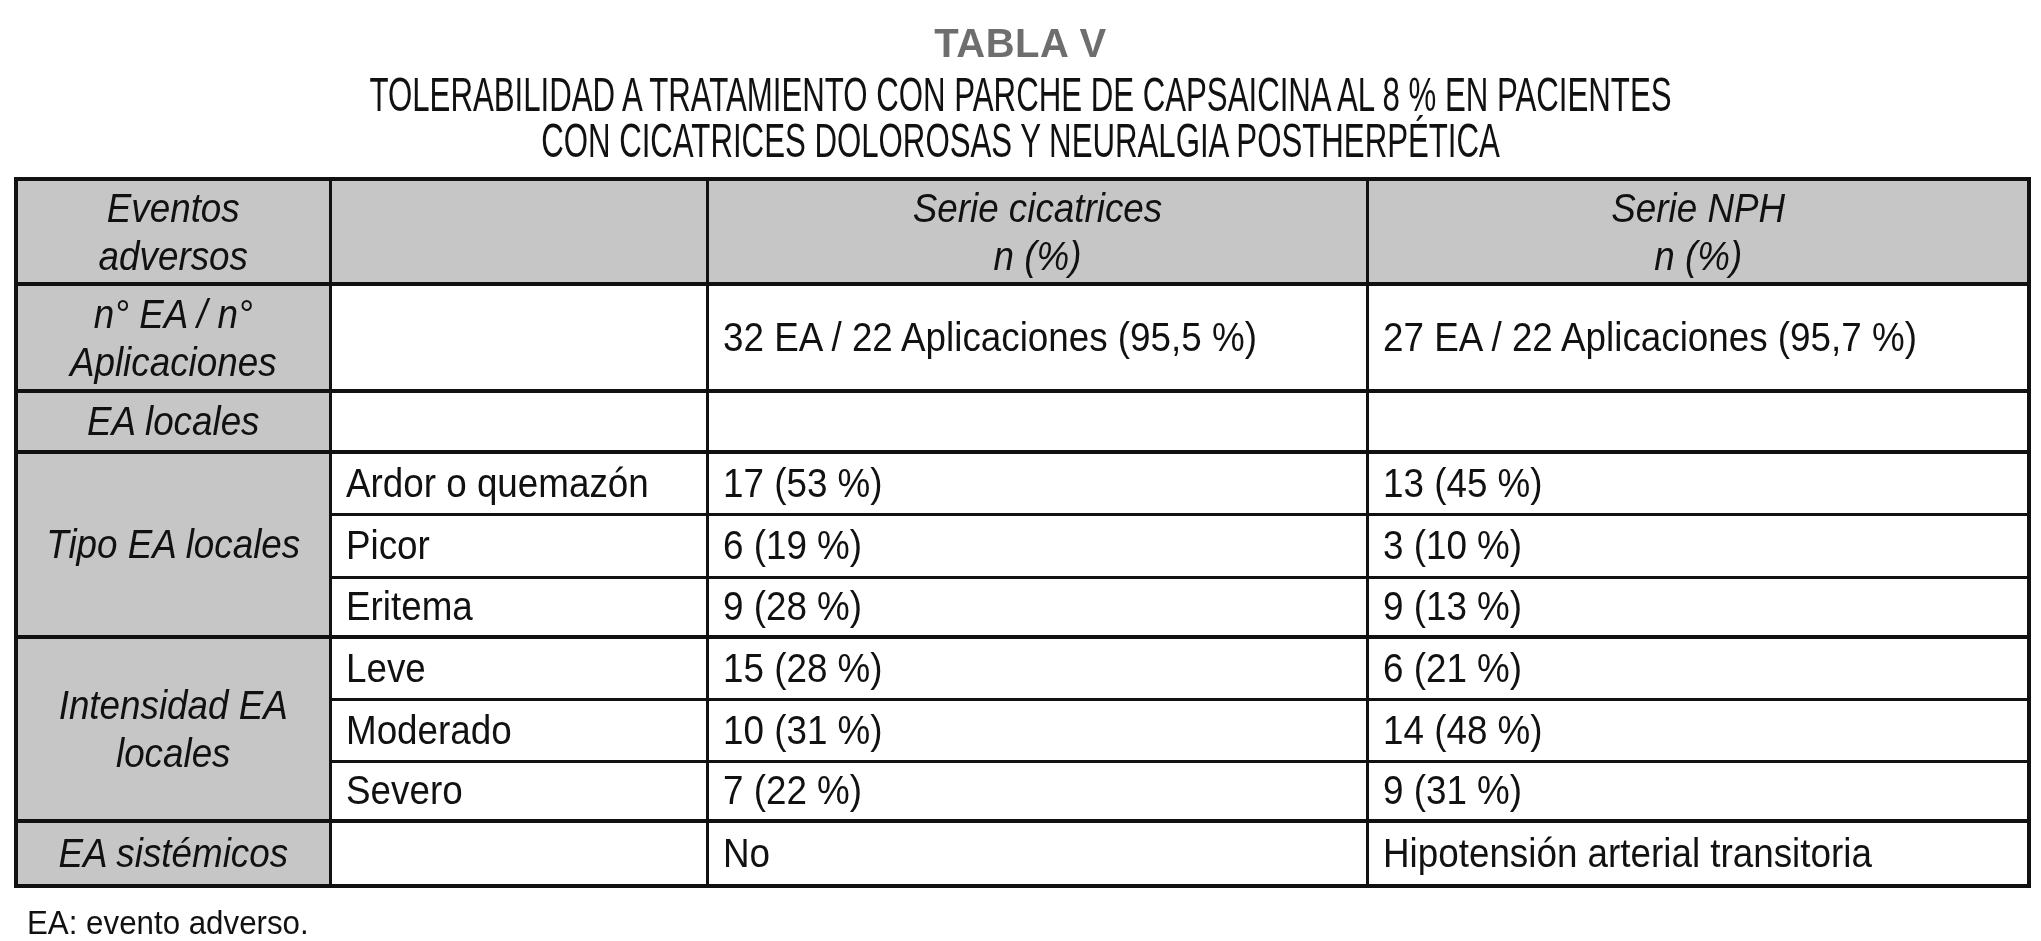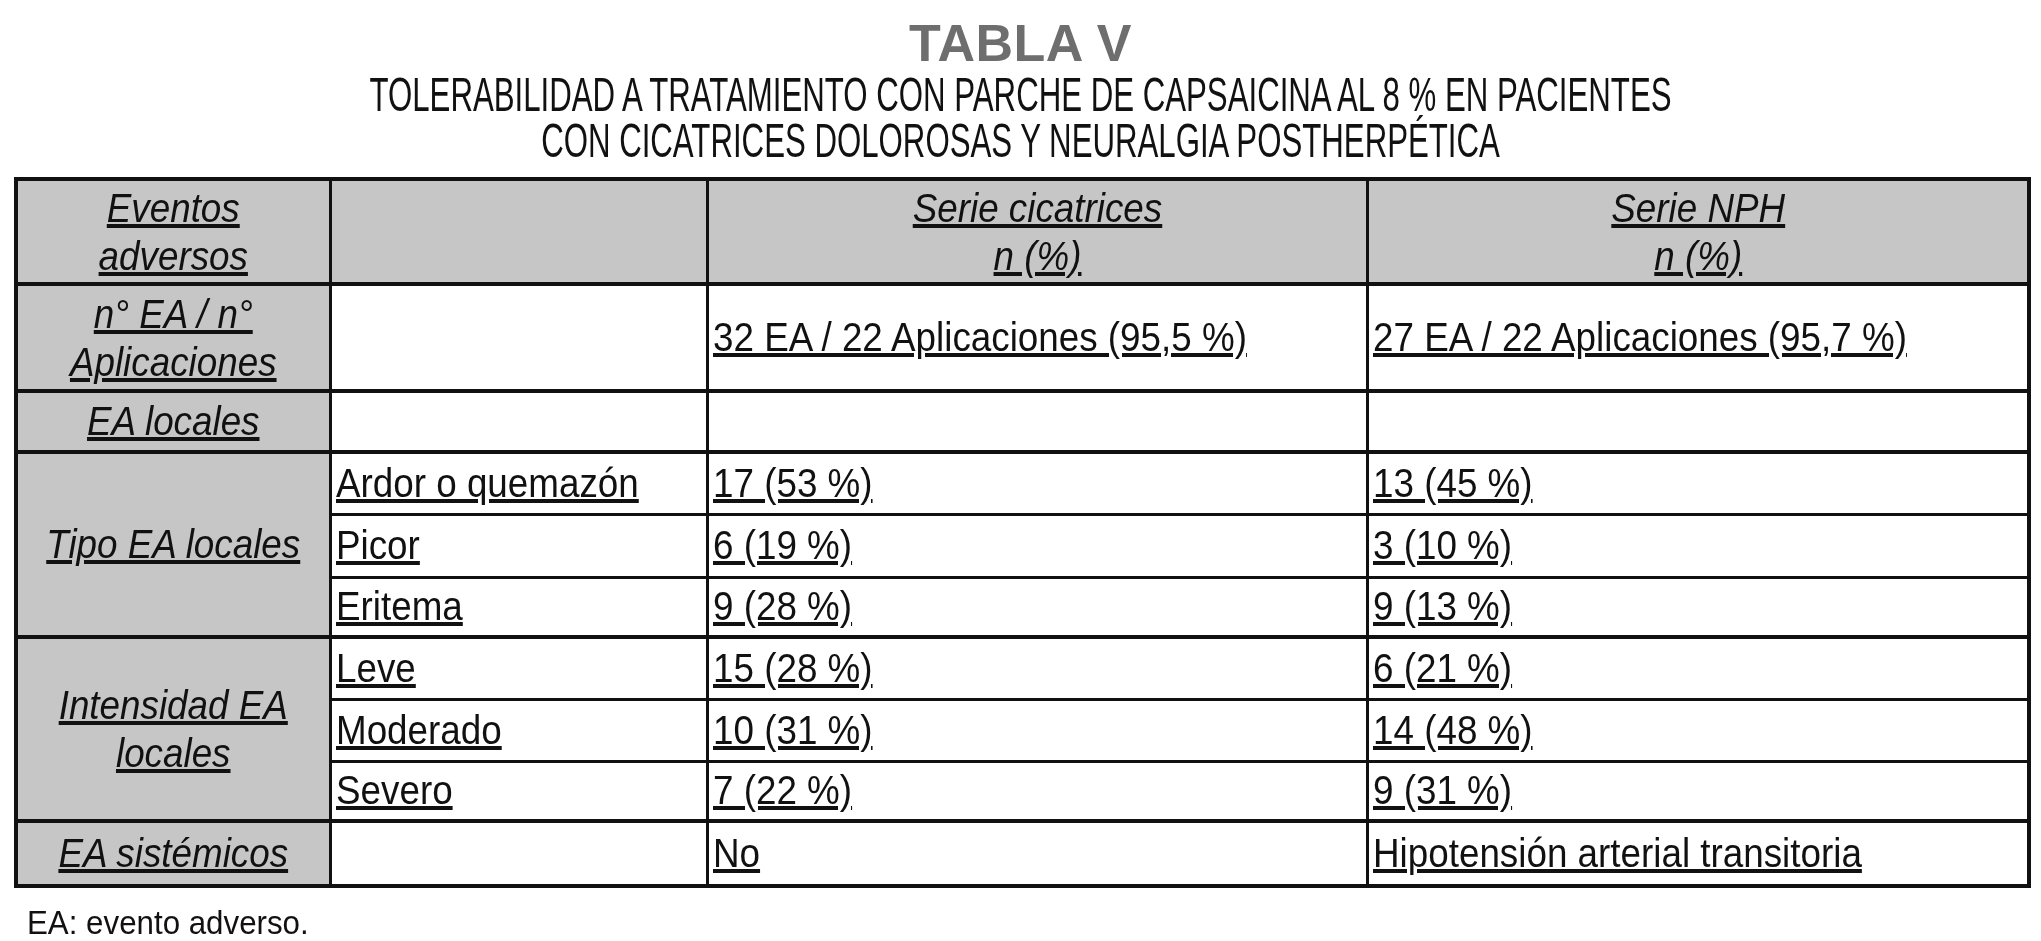--- a/index.html
+++ b/index.html
@@ -13,48 +13,48 @@
   html,body{margin:0;padding:0;}
   body{
     width:2041px;height:941px;overflow:hidden;
     background:var(--page-bg,#ffffff);
     font-family:"Liberation Sans",sans-serif;
     color:var(--text,#111111);
   }
   
   .title-row{
     margin-top:22px;width:2041px;text-align:center;
-    font-size:52px;line-height:42px;font-weight:bold;
+    font-size:40px;line-height:42px;font-weight:bold;
     color:var(--title-gray,#6e6e6e);
     letter-spacing:0.5px;white-space:nowrap;
   }
   .subtitle-row{
     width:2041px;text-align:center;white-space:nowrap;
     font-size:48px;line-height:46px;font-weight:normal;
     transform:scaleX(0.65);transform-origin:50% 50%;
   }
   .subtitle-row.first{margin-top:8px;}
   
   table.ea{
     margin:13px 0 0 14px;width:2013px;
     border-collapse:collapse;table-layout:fixed;
     border:4px solid var(--border,#111111);
   }
   col.c1{width:314px;} col.c2{width:377px;} col.c3{width:660px;} col.c4{width:662px;}
   th,td{
     border:3px solid var(--border,#111111);
     font-size:40px;font-weight:normal;color:var(--text,#111111);
-    padding:0;vertical-align:middle;overflow:hidden;text-decoration:underline;
+    padding:0;vertical-align:middle;overflow:hidden;
   }
   tr.major > th, tr.major > td{border-top-width:4px;}
   tr.minor > th, tr.minor > td{border-top-width:2px;}
   tr.h105{height:105px;} tr.h107{height:107px;margin-top:33px;} tr.h61{height:61px;}
   tr.h62{height:62px;} tr.h63{height:63px;} tr.h60{height:60px;} tr.h65{height:65px;}
   th.gray{background:var(--header-bg,#c6c6c6);font-style:italic;text-align:center;}
-  td{text-align:left;padding-left:4px;padding-right:6px;}
+  td{text-align:left;padding-left:14px;padding-right:6px;}
   
   .cx{transform:scaleX(0.92);transform-origin:50% 50%;text-align:center;width:100%;}
   .lx{transform:scaleX(0.92);transform-origin:0 50%;text-align:left;width:100%;white-space:nowrap;}
   .hl{line-height:48px;white-space:nowrap;}
   
   .footnote{
     margin:14px 0 0 27px;font-size:34px;line-height:40px;
     transform:scaleX(0.92);transform-origin:0 50%;white-space:nowrap;
   }
 </style>

